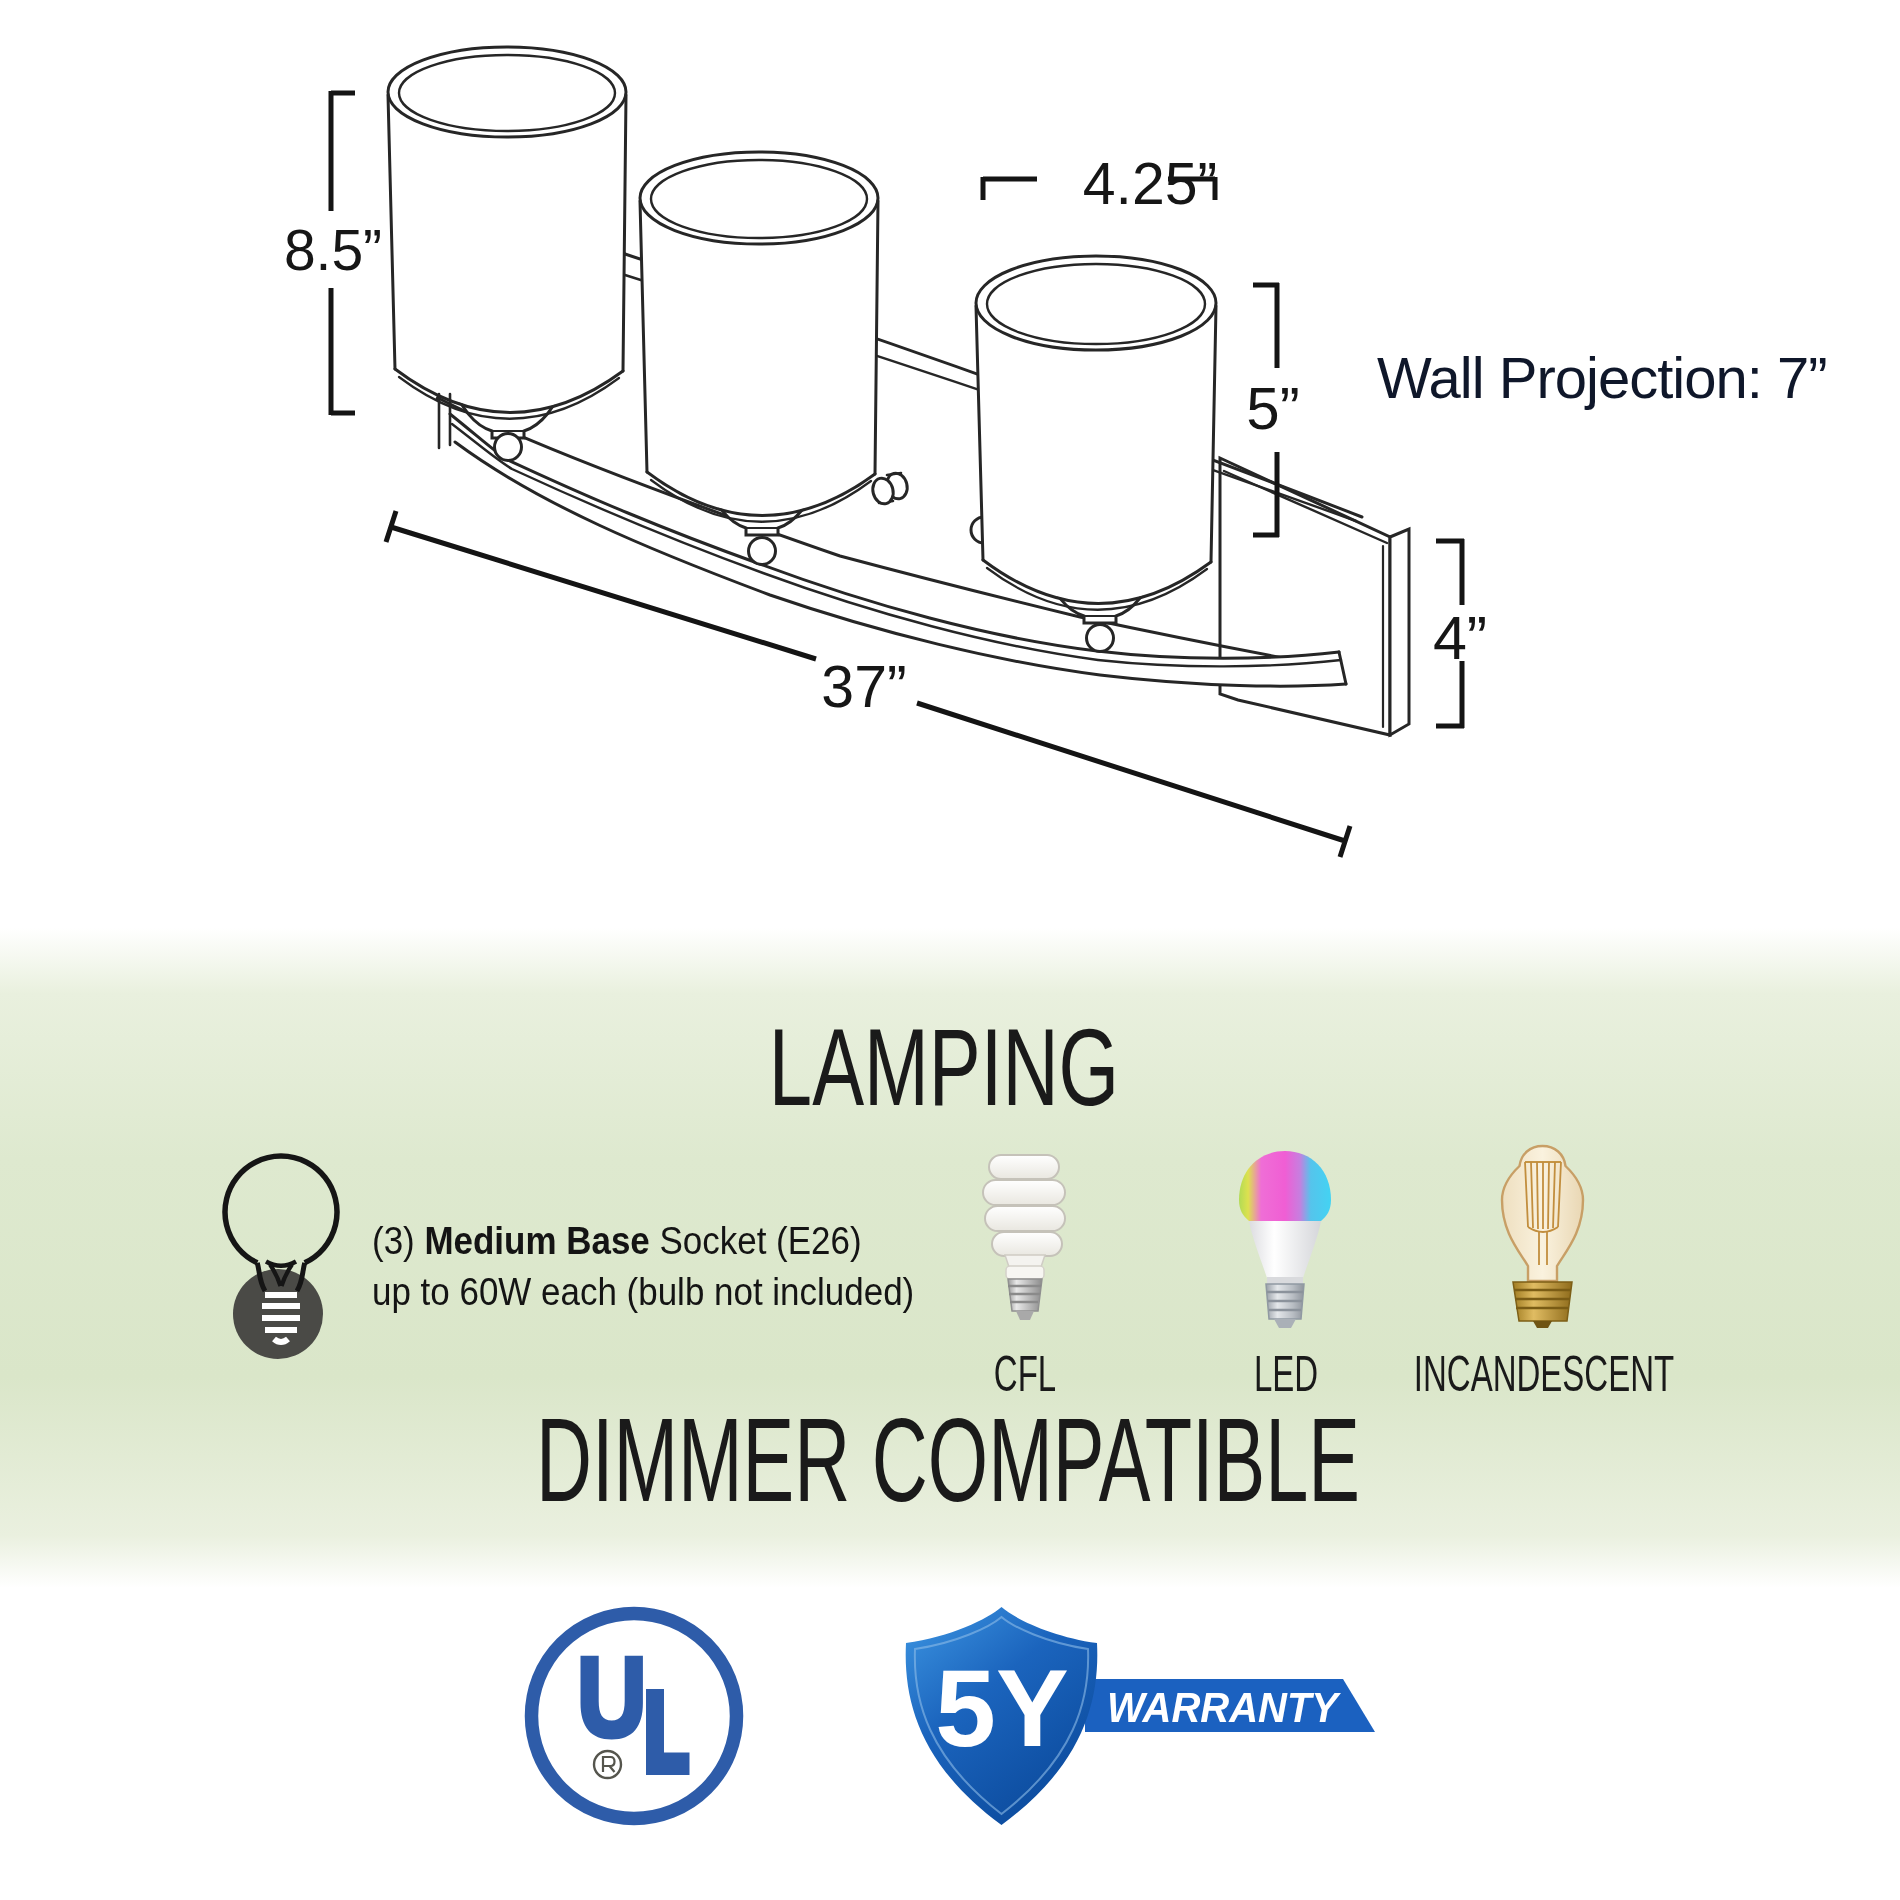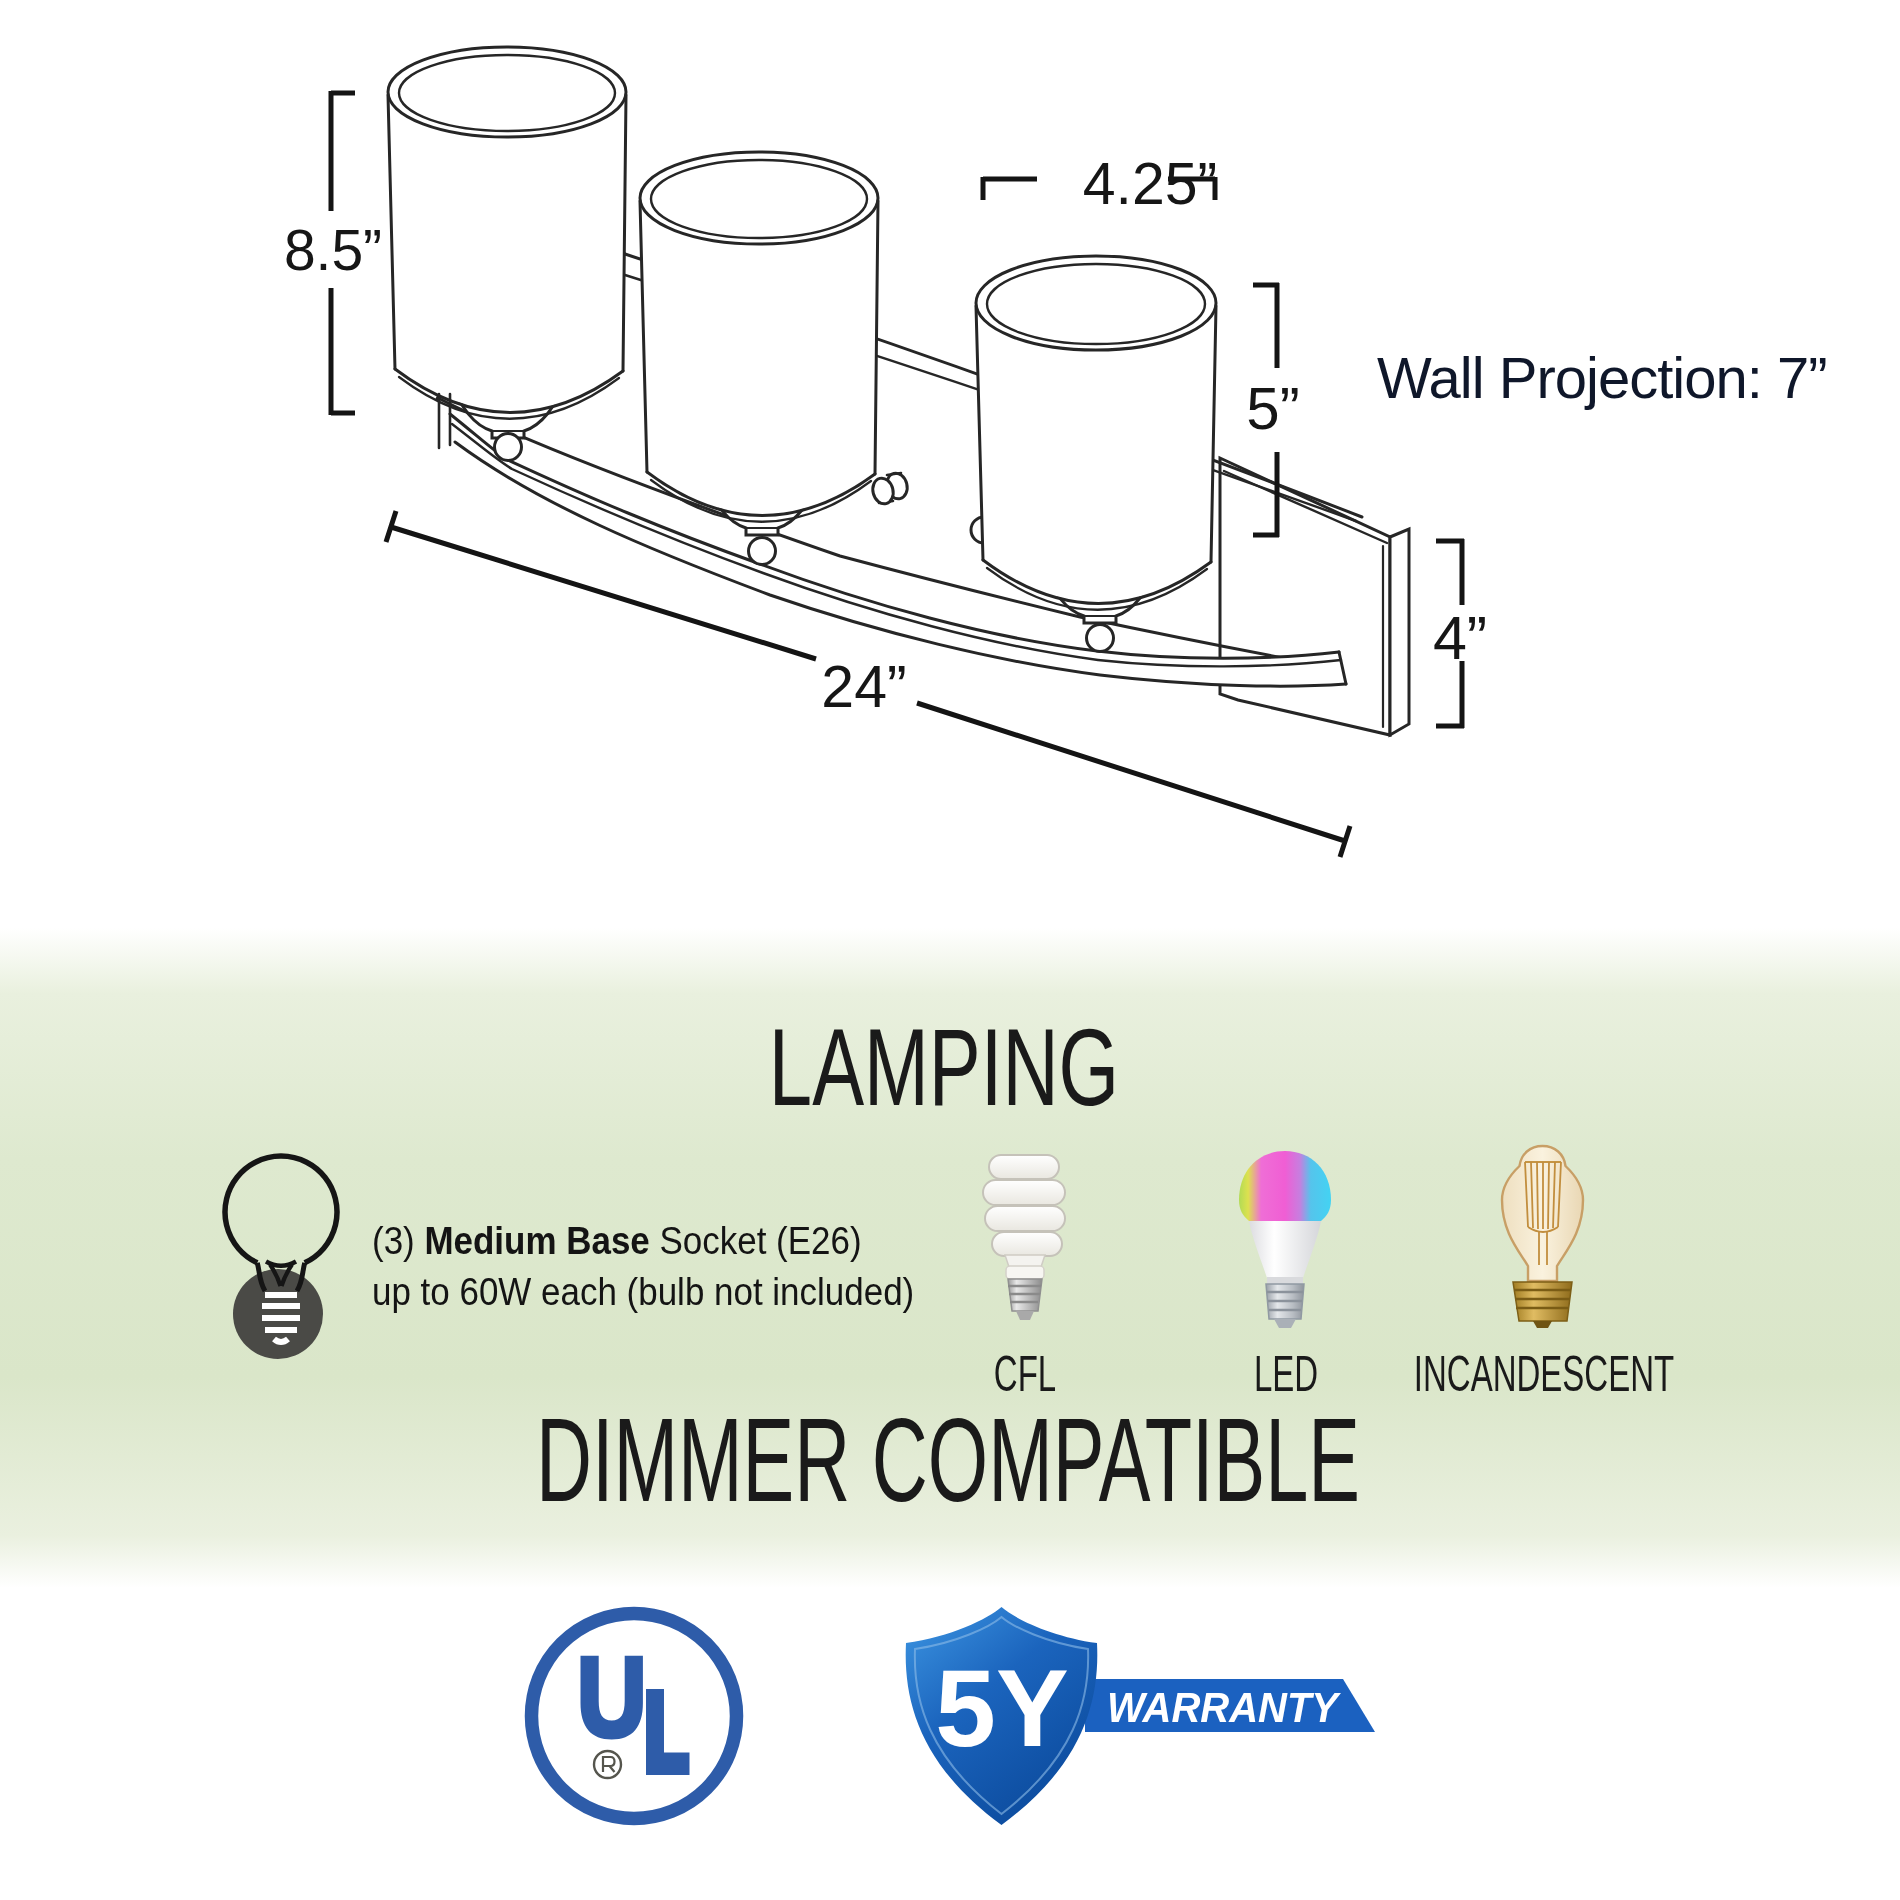--- a/index.html
+++ b/index.html
@@ -93,21 +93,21 @@
     <path d="M1277,283 L1277,368 M1277,452 L1277,537 M1253,285 L1279,285 M1253,535 L1279,535"></path>
     <path d="M1462,539 L1462,605 M1462,661 L1462,728 M1436,541 L1464,541 M1436,726 L1464,726"></path>
     <path d="M391,527 L816,659 M917,703 L1345,841 M386,542 L396,511 M1340,857 L1350,826"></path>
   </g>
 </svg>
 
 <div class="dim" style="left:333px;top:250px;font-size:57px;">8.5”</div>
 <div class="dim" style="left:1102px;top:184px;margin-left:48px;">4.25”</div>
 <div class="dim" style="left:1273px;top:408px;font-size:60px;">5”</div>
 <div class="dim" style="left:1460px;top:638px;font-size:61px;">4”</div>
-<div class="dim" style="left:864px;top:687px;">24”</div>
+<div class="dim" style="left:864px;top:687px;">37”</div>
 <div class="abs" style="left:1377px;top:344px;color:#0f172a;font-size:58px;white-space:nowrap;letter-spacing:-1px;">Wall Projection: 7”</div>
 
 <div class="abs" style="left:944px;top:1067px;transform:translate(-50%,-50%) scaleX(0.714);color:#1a1a1a;font-size:109px;white-space:nowrap;">LAMPING</div>
 
 <div class="abs" style="left:372px;top:1216px;color:#141414;font-size:38px;line-height:51px;white-space:nowrap;transform:scaleX(0.92);transform-origin:0 0;">(3) <b>Medium Base</b> Socket (E26)<br>up to 60W each (bulb not included)</div>
 
 <div class="abs" style="left:1025px;top:1374px;transform:translate(-50%,-50%) scaleX(0.66);color:#1a1a1a;font-size:50px;white-space:nowrap;">CFL</div>
 <div class="abs" style="left:1286px;top:1374px;transform:translate(-50%,-50%) scaleX(0.66);color:#1a1a1a;font-size:50px;white-space:nowrap;">LED</div>
 <div class="abs" style="left:1544px;top:1374px;transform:translate(-50%,-50%) scaleX(0.66);color:#1a1a1a;font-size:50px;white-space:nowrap;">INCANDESCENT</div>
 

